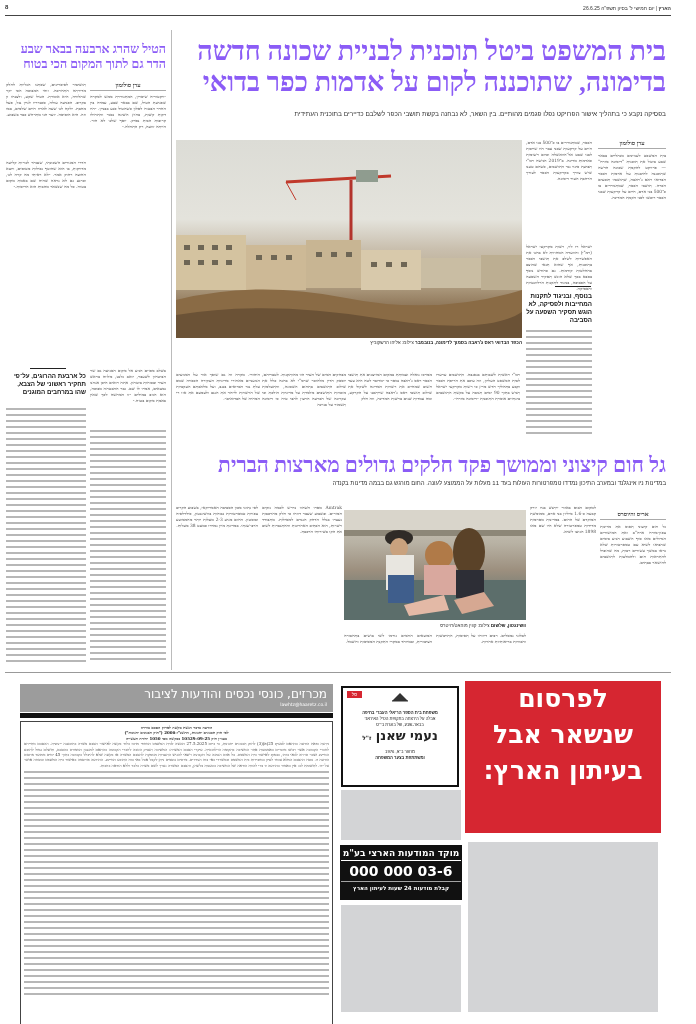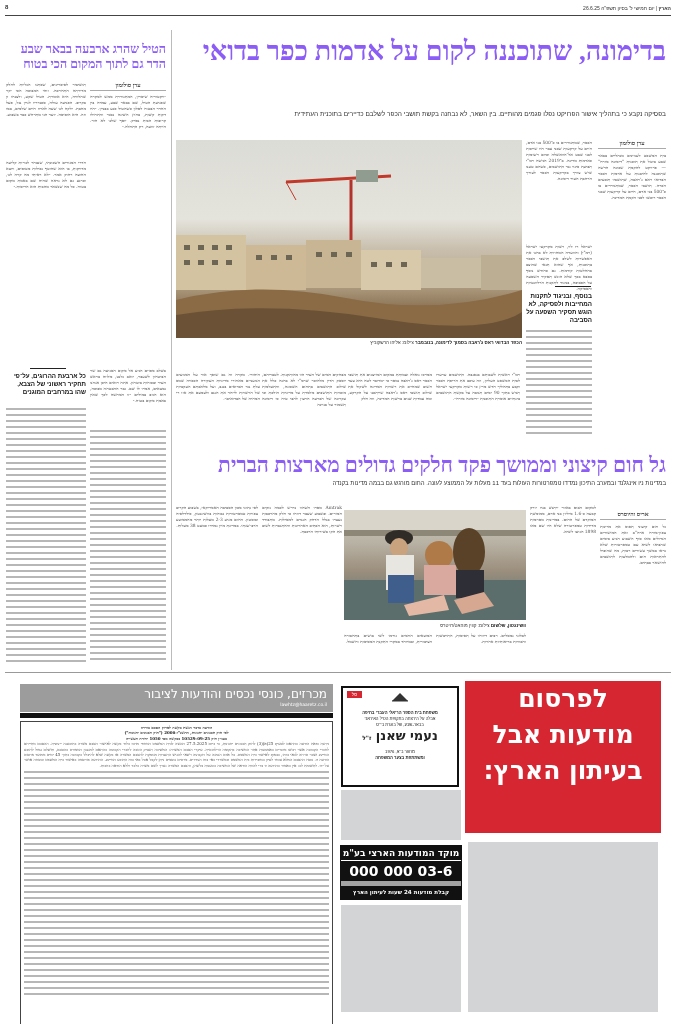--- a/index.html
+++ b/index.html
@@ -25,21 +25,21 @@
   .red-ad .ph { font-size: 24px; line-height: 34px; letter-spacing: 1px; }
   .gray-box { position: absolute; background: #d3d4d6; }
   .obit { position: absolute; left: 341px; top: 686px; width: 118px; height: 101px; border: 2px solid #111; direction: rtl; text-align: center; font-family: "Liberation Sans", sans-serif; color: #222; }
   .obit .tag { position: absolute; left: 4px; top: 3px; width: 15px; height: 7px; background: #d62631; color: #fff; font-size: 4.5px; line-height: 7px; }
   .obit .logo { width: 18px; height: 10px; margin: 4px auto 0; }
   .obit .small { font-size: 4.2px; line-height: 6px; }
   .obit .name { font-size: 13px; font-weight: bold; line-height: 16px; font-family: "DejaVu Sans", sans-serif; }
   .obit .name span { font-size: 6px; }
   .hotline { position: absolute; left: 340px; top: 845px; width: 122px; height: 55px; background: #111; color: #fff; direction: rtl; text-align: center; font-family: "DejaVu Sans", sans-serif; font-weight: bold; border: 1px solid #111; }
   .hotline .t1 { font-size: 9px; line-height: 14px; border-bottom: 1px solid #fff; }
-  .hotline .t2 { font-size: 14px; line-height: 20px; border-bottom: 5px solid #a3a3a3; }
+  .hotline .t2 { font-size: 14px; line-height: 20px; border-bottom: 1px solid #a3a3a3; }
   .hotline .t3 { font-size: 5.6px; line-height: 12px; }
   .tenders { position: absolute; left: 20px; top: 684px; width: 313px; }
   .tenders .bar { height: 28px; background: #9c9c9c; color: #fff; direction: rtl; padding: 3px 6px 0 0; font-family: "DejaVu Sans", sans-serif; }
   .tenders .bar .t { font-size: 12px; line-height: 15px; }
   .tenders .bar .m { font-size: 4.5px; line-height: 6px; }
   .tenders .thick { height: 5px; background: #111; margin-top: 1px; }
   .tenders .box { margin-top: 3px; border: 1px solid #444; height: 320px; padding: 3px; direction: rtl; font-size: 4px; line-height: 5.4px; color: #444; overflow: hidden; text-align: justify; }
   .tenders .box .c { text-align: center; font-weight: bold; color: #222; }
 </style>
 </head>
@@ -48,20 +48,21 @@
 <div class="page">
 
   <div class="hdr">
     <span class="pno">8</span>
     <span class="info">
       <span style="font-weight:bold;">הארץ</span> | <span>יום חמישי ל' בסיון תשפ"ה 26.6.25</span>
     </span>
   </div>
 
   <div class="headline" style="left:178px; top:36px; width:488px; font-size:27px; line-height:31px;">
+    <div>בית המשפט ביטל תוכנית לבניית שכונה חדשה</div>
     <div>בדימונה, שתוכננה לקום על אדמות כפר בדואי</div>
   </div>
   <div class="subhead" style="left:178px; top:110px; width:488px;">בפסיקה נקבע כי בתהליך אישור הפרויקט נפלו פגמים מהותיים. בין השאר, לא נבחנה בקשת תושבי הכפר לשלבם כדיירים בתוכנית העתידית</div>
 
   <div class="byline" style="left:598px; top:140px; width:68px;">עדן סולומון</div>
   <div class="col-text" style="left:598px; top:153px; width:68px; height:290px;">בית המשפט לעניינים מנהליים בבאר שבע ביטל את תוכנית "דימונה מזרח" — פרויקט להקמת שכונה חדשה שתוכננה להיבנות על אדמות הכפר הבדואי ראס ג'ראבה, שתושביו תובעים הכרה. תושבי הכפר, שמתגוררים בו כ־500 בני אדם, חיים על קרקעות שבני הכפר רוכשו לפני הקמת המדינה.</div>
 
   <div class="col-text" style="left:526px; top:140px; width:66px; height:100px;">הכפר, שמתגוררים בו כ־500 בני אדם, חיים על קרקעות שבני עבר היו שייכות לבני שבט אל־הוואשלה וכיום רשומות כאדמות מדינה. ב־2019 הגישה רמ"י תביעת פינוי נגד התושבים, כשהם טענו שיש צורך בקרקעות הכפר לצורך הרחבת העיר דימונה.</div>
 
   <div class="photo" style="left:176px; top:140px; width:346px; height:198px; background:linear-gradient(#dcdcd6 0%, #e4e3dc 40%, #c9bfae 55%, #b9a98e 70%, #8c7355 85%, #6d5b44 100%);">
@@ -264,21 +265,21 @@
     <b>וושינגטון, שלשום</b>
     <span>צילום: קווין מוהאט/רויטרס</span>
   </div>
   <div class="col-text" style="left:436px; top:633px; width:90px; height:35px;">לבלוני נמסלים. רבים דיווחו על תפיסות, התייבשות והכוויות בריאותיות אחרות.</div>
   <div class="col-text" style="left:344px; top:633px; width:88px; height:35px;">המוצאים החמים גורמו לשי בושים בתחבורה הציבורית, ובמיוחד במקרי התקנת המסיפות וחשמל.</div>
 
   <div class="rule" style="left:5px; top:672px; width:666px; height:1px; background:#999;"></div>
 
   <div class="red-ad">
     <div class="l">לפרסום</div>
-    <div class="l">מודעות אבל</div>
+    <div class="l">שנשאר אבל</div>
     <div class="l">בעיתון הארץ:</div>
   </div>
   <div class="gray-box" style="left:468px; top:842px; width:190px; height:170px;"></div>
 
   <div class="obit">
     <div class="tag">סל</div>
     <svg class="logo" viewBox="0 0 18 10">
         <path d="M1 9 L9 1 L17 9 Z" fill="#333"></path>
         <rect x="1" y="8.5" width="16" height="1" fill="#333"></rect>
       </svg>

